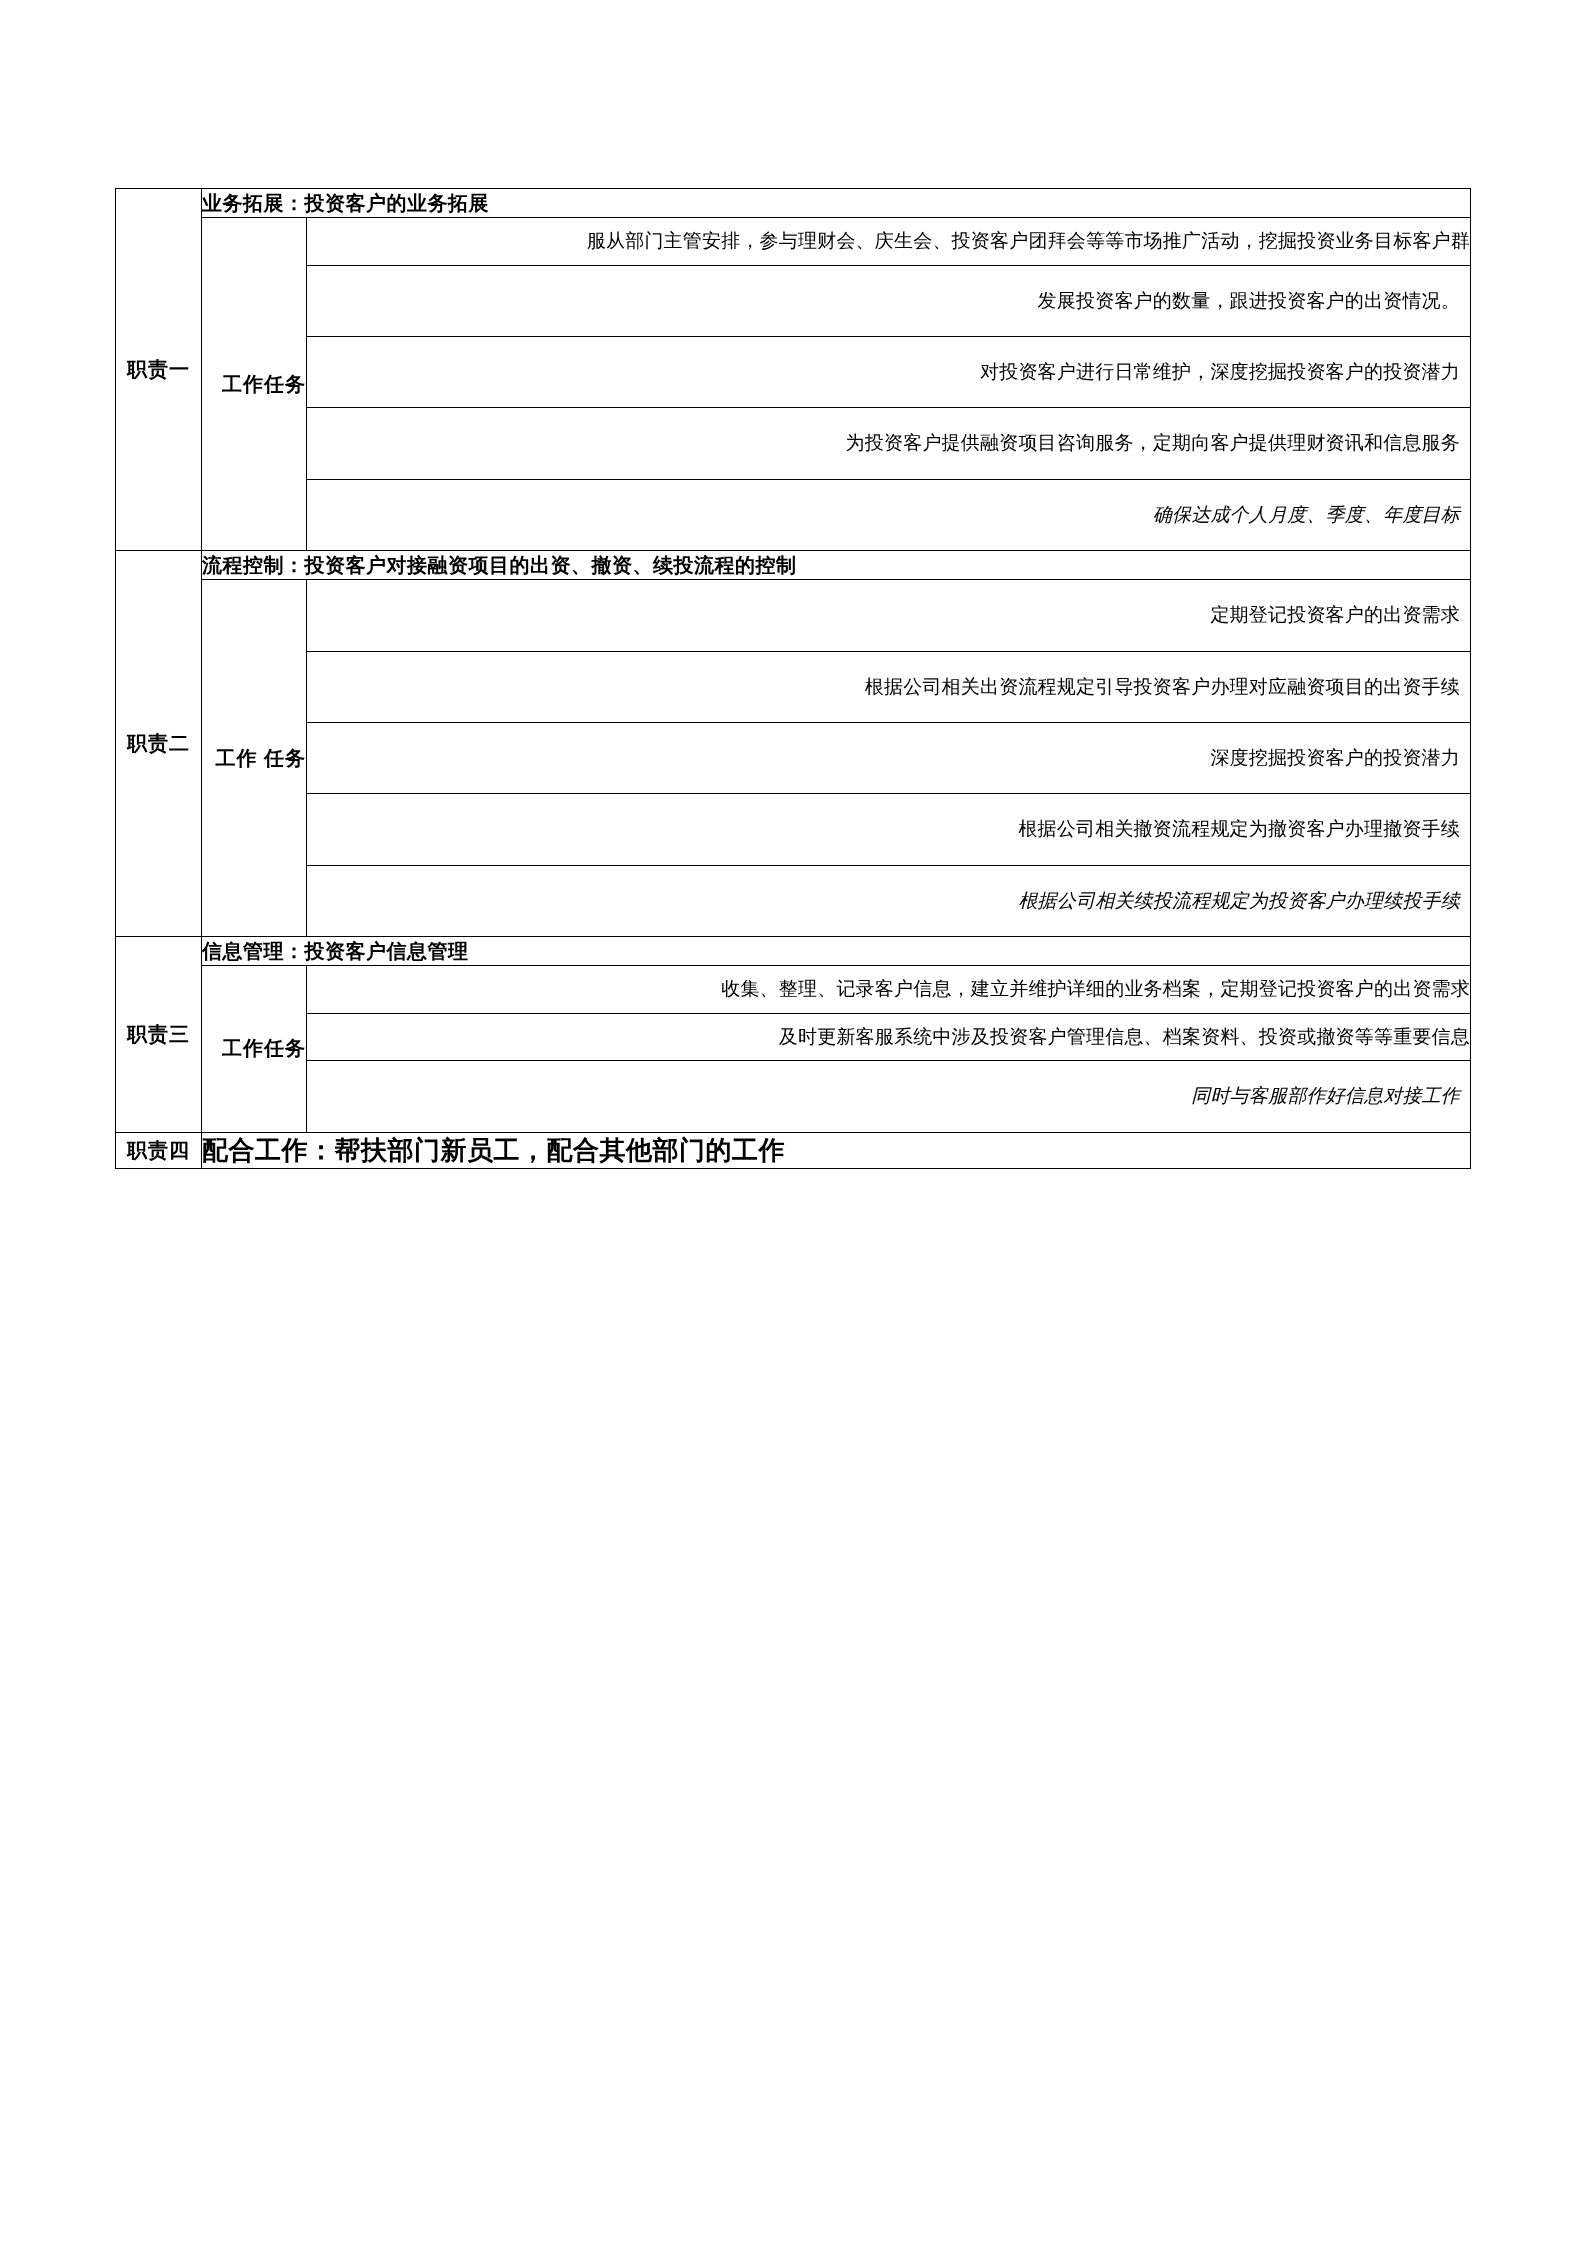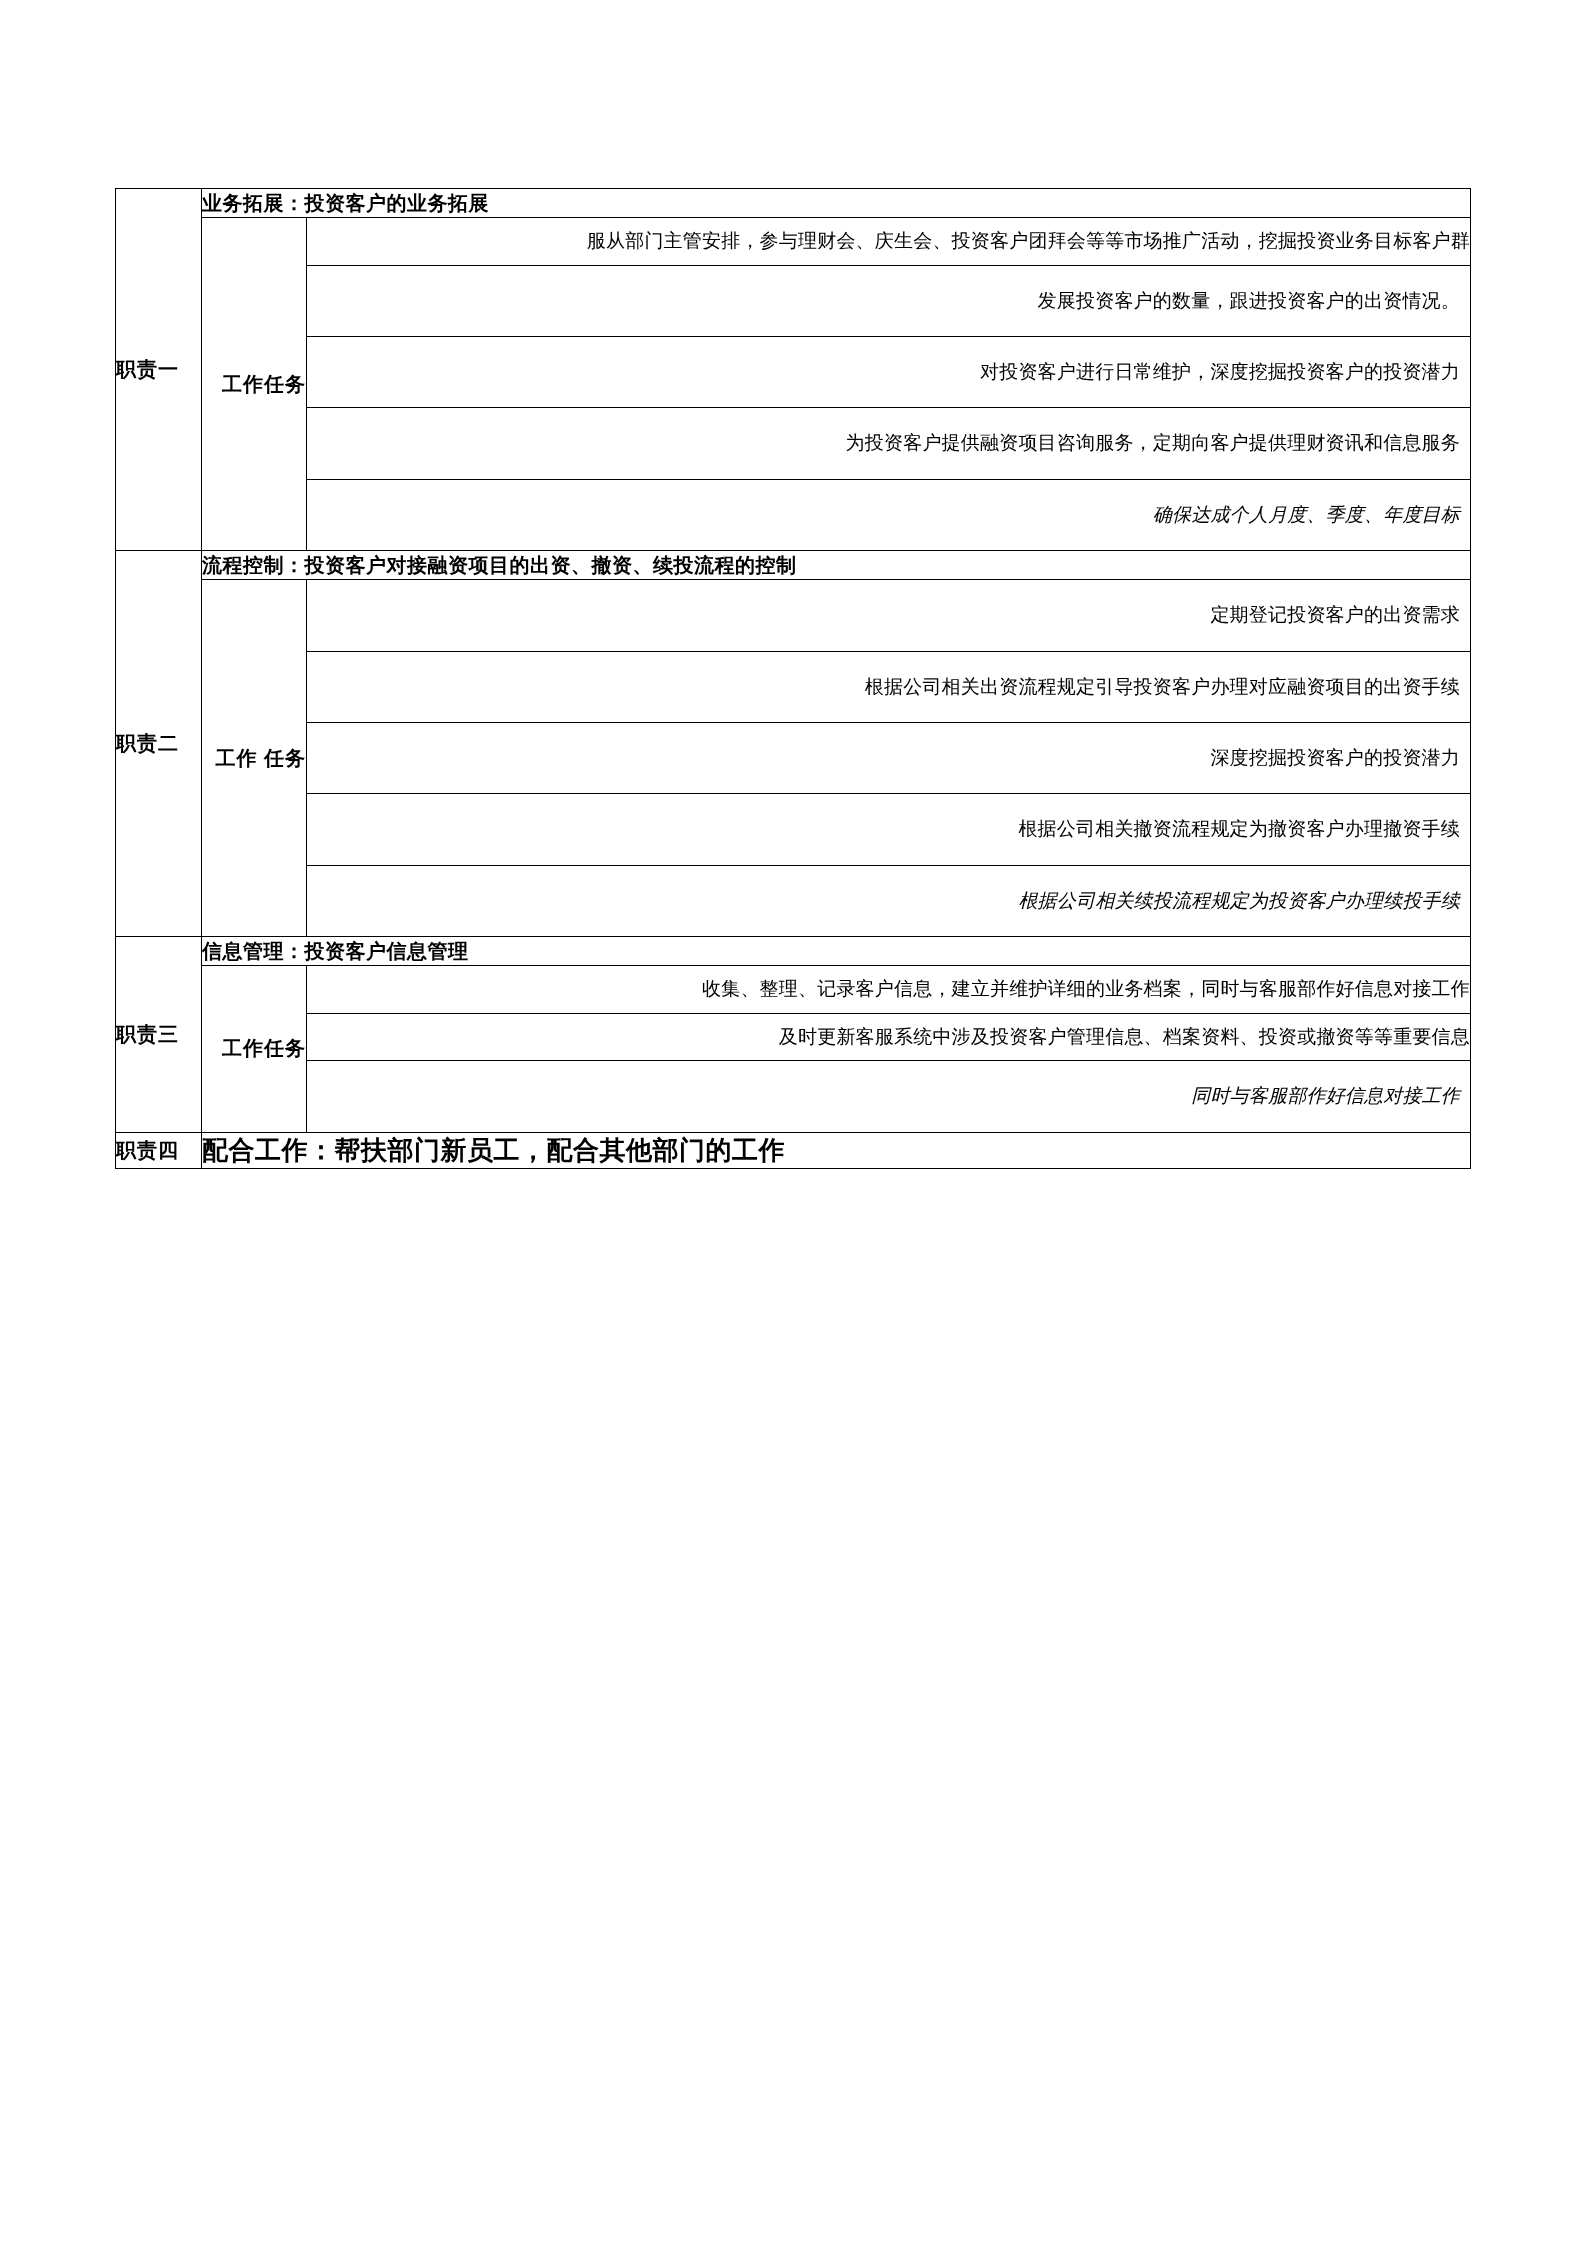--- a/index.html
+++ b/index.html
@@ -35,21 +35,21 @@
     border: 1px solid #000000;
     vertical-align: middle;
     padding: 0;
   }
   
   col.c-duty   { width: 86px;  }
   col.c-label  { width: 105px; }
   col.c-task   { width: 1164px; }
 
   .duty-cell {
-    text-align: left;
+    text-align: center;
     font-weight: bold;
     font-size: 20px;
     letter-spacing: 1px;
   }
   .section-head {
     font-weight: bold;
     font-size: 20px;
     padding: 17px 0 17px 16px;
     letter-spacing: 0.5px;
     line-height: 1.4;
@@ -165,21 +165,21 @@
       <tr>
         <td class="duty-cell" rowspan="2">职责三</td>
         <td class="section-head" colspan="2">信息管理：投资客户信息管理</td>
       </tr>
       <tr>
         <td class="task-label">工作任务</td>
         <td class="nested-wrap">
           <table class="inner-table">
             <tbody>
               <tr>
-                <td class="task-cell">收集、整理、记录客户信息，建立并维护详细的业务档案，同时与客服部作好信息对接工作</td>
+                <td class="task-cell">收集、整理、记录客户信息，建立并维护详细的业务档案，定期登记投资客户的出资需求</td>
               </tr>
               <tr>
                 <td class="task-cell">及时更新客服系统中涉及投资客户管理信息、档案资料、投资或撤资等等重要信息</td>
               </tr>
               <tr>
                 <td class="task-cell one-line">同时与客服部作好信息对接工作</td>
               </tr>
             </tbody>
           </table>
         </td>

